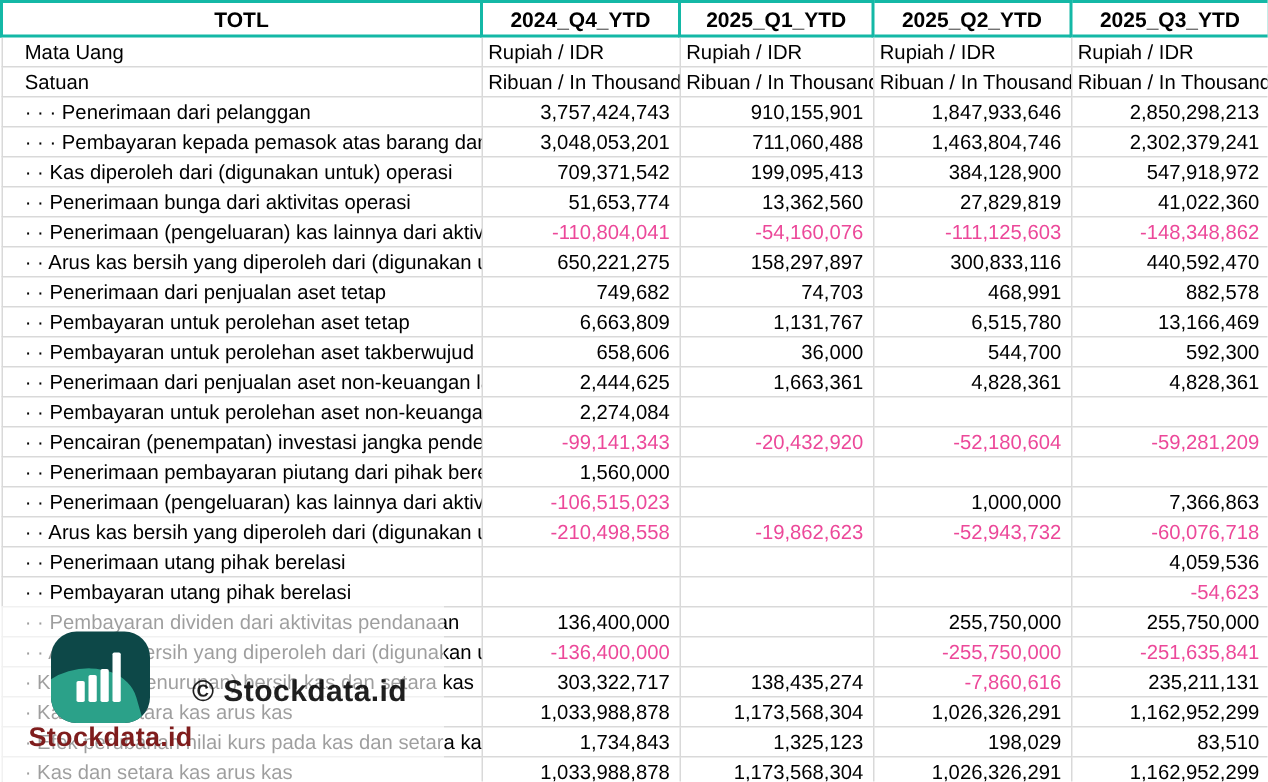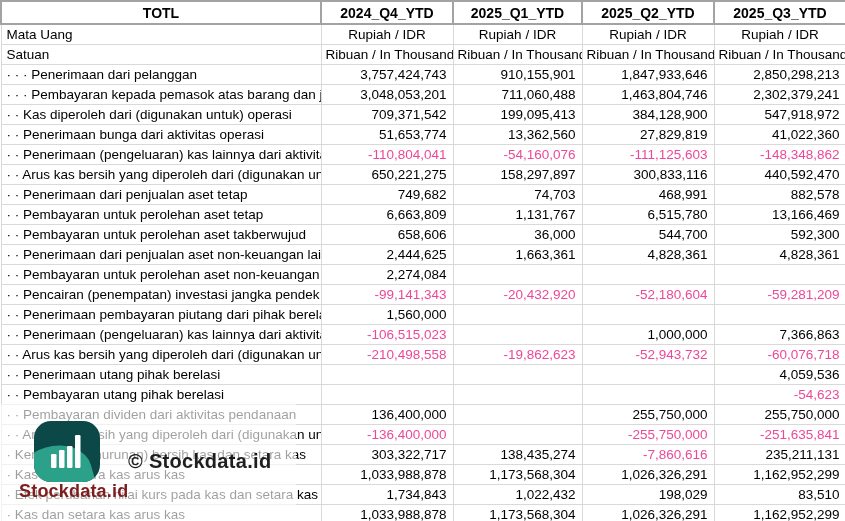--- a/index.html
+++ b/index.html
@@ -7,34 +7,34 @@
     width:845px;height:521px;overflow:hidden;position:relative;
     background:#ffffff;
     font-family:"Liberation Sans", sans-serif;
     -webkit-font-smoothing:antialiased;
   }
   table{
     border-collapse:collapse;table-layout:fixed;width:845px;
   }
   thead th{
     height:21px;
-    border:2px solid #a3a3a3;
+    border:2px solid #14b8a6;
     font-size:14px;font-weight:bold;color:#000;
     text-align:center;padding:0 4px;overflow:hidden;white-space:nowrap;
     background:#fff;
   }
   tbody td{
     height:19px;
     border:1px solid #d9d9d9;
     font-size:13.5px;color:#000;
     padding:0 4px;overflow:hidden;white-space:nowrap;
     background:transparent;
   }
-  td.lbl{ text-align:left; padding-left:5px;margin-left:35px; }
-  td.meta{ text-align:center; }
+  td.lbl{ text-align:left; padding-left:15px;margin-left:35px; }
+  td.meta{ text-align:left; }
   td.num{ text-align:right; padding-right:6px; }
   td.neg{ color:#ec4899; }
 
   
   .wm-overlay{
     position:absolute;left:0;top:404px;width:296px;height:117px;
     background:rgba(255,255,255,0.62);
     pointer-events:none;
   }
   .wm-badge{
@@ -235,21 +235,21 @@
       <tr>
         <td class="lbl">· Kas dan setara kas arus kas</td>
         <td class="num">1,033,988,878</td>
         <td class="num">1,173,568,304</td>
         <td class="num">1,026,326,291</td>
         <td class="num">1,162,952,299</td>
       </tr>
       <tr>
         <td class="lbl">· Efek perubahan nilai kurs pada kas dan setara kas</td>
         <td class="num">1,734,843</td>
-        <td class="num">1,022,432</td>
+        <td class="num">1,325,123</td>
         <td class="num">198,029</td>
         <td class="num">83,510</td>
       </tr>
       <tr>
         <td class="lbl">· Kas dan setara kas arus kas</td>
         <td class="num">1,033,988,878</td>
         <td class="num">1,173,568,304</td>
         <td class="num">1,026,326,291</td>
         <td class="num">1,162,952,299</td>
       </tr>

